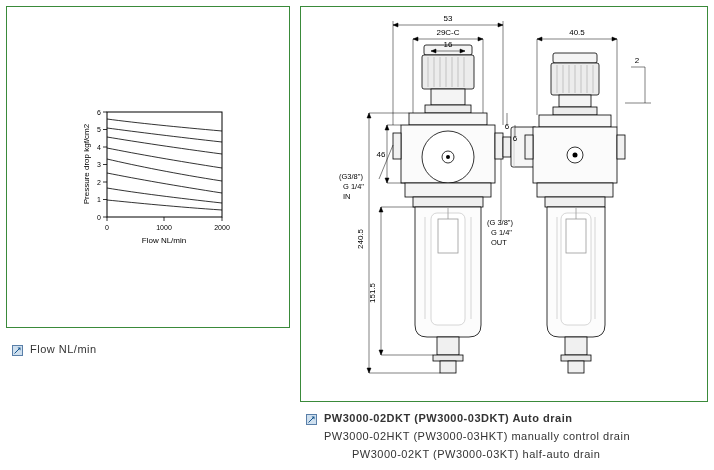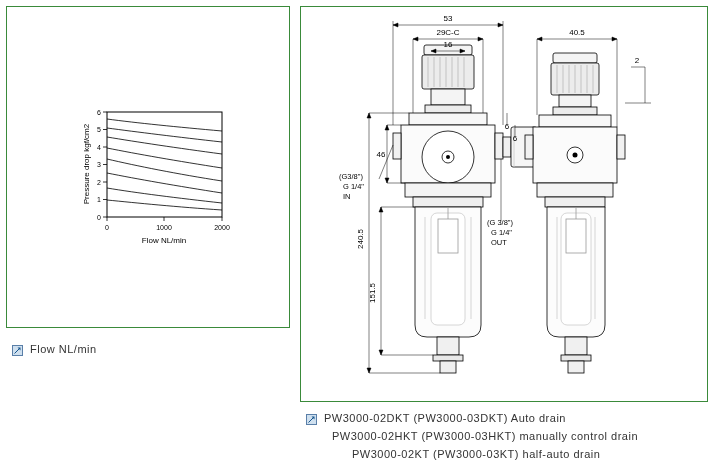--- a/index.html
+++ b/index.html
@@ -48,22 +48,22 @@
     height: 11px;
     border: 1px solid #5a7fa8;
     background: #cfe0ef;
     box-sizing: border-box;
   }
   .cap-icon svg { display: block; }
   #left-caption-icon { left: 12px; top: 345px; }
   #left-caption-text { left: 30px; top: 343px; }
 
   #right-caption-icon { left: 306px; top: 414px; }
-  #right-caption-line1 { left: 324px; top: 412px; }
-  #right-caption-line2 { left: 332px; top: 430px; }
+  #right-caption-line1 { left: 324px; top: 412px; font-weight: bold; }
+  #right-caption-line2 { left: 324px; top: 430px; }
   #right-caption-line3 { left: 324px; top: 448px; padding-left: 28px; }
 
   svg.diagram { display: block; }
   text { font-family: "Liberation Sans", sans-serif; }
 </style>
 </head>
 <body>
 
 <div class="panel" id="left-panel">
   <svg class="diagram" width="282" height="320" viewBox="0 0 282 320">

